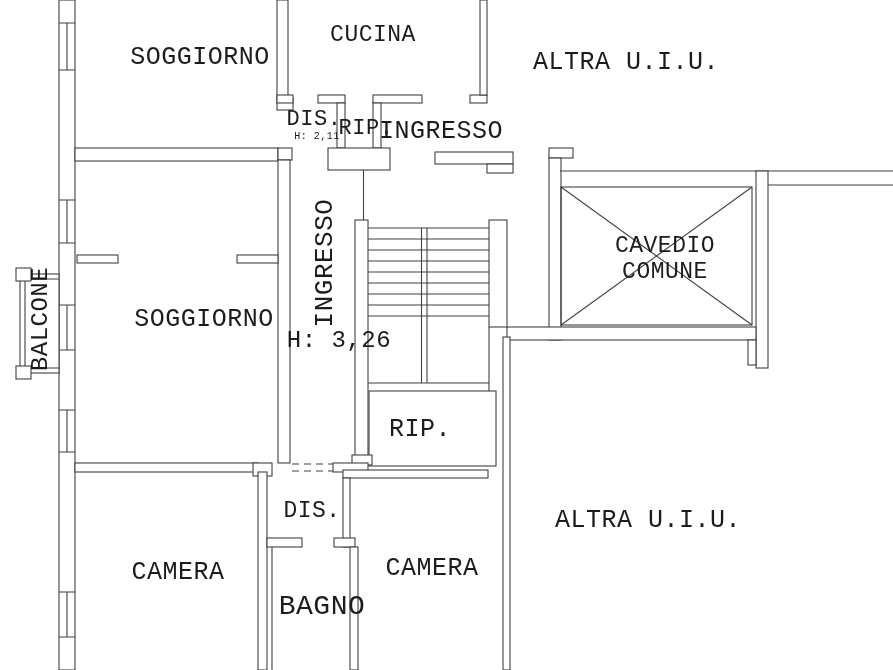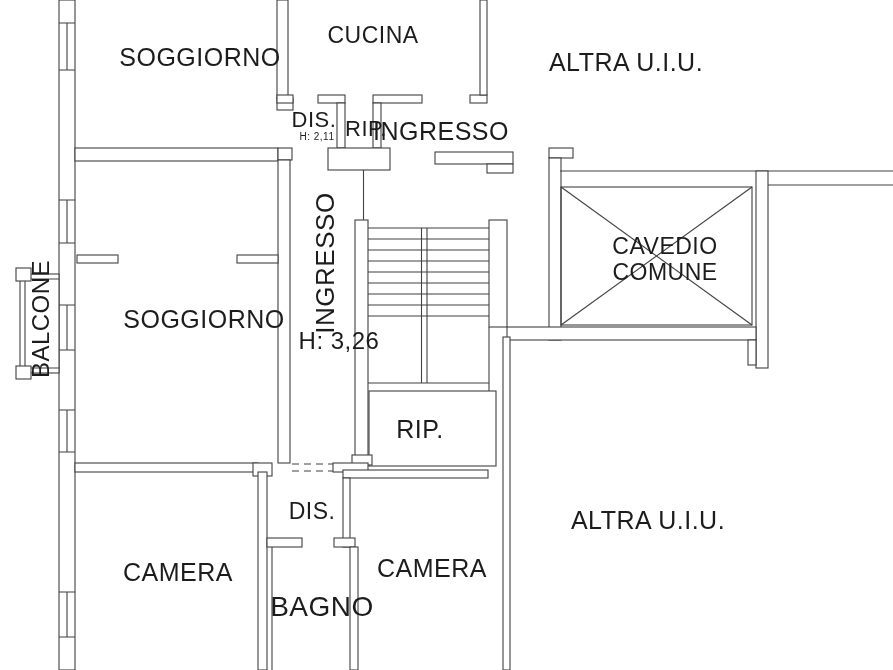--- a/index.html
+++ b/index.html
@@ -1,18 +1,18 @@
 <!DOCTYPE html>
 <html><head>
 <meta charset="utf-8">
 <style>
   html,body{margin:0;padding:0;background:#ffffff;}
   #stage{
     position:relative;width:893px;height:670px;background:#ffffff;overflow:hidden;
-    font-family:Liberation Sans, sans-serif;
+    font-family:Liberation Mono, monospace;
   }
   #plan-svg{position:absolute;left:0;top:0;}
   .room-label{
     position:absolute;transform:translate(-50%,-50%);
     white-space:nowrap;color:#1c1c1c;letter-spacing:.5px;line-height:1;
   }
   .room-label.vert{transform:translate(-50%,-50%) rotate(-90deg);}
   .wall{fill:#ffffff;stroke:#414141;stroke-width:1.1;}
   .ln{stroke:#414141;stroke-width:1.1;fill:none;}
   .dash{stroke:#414141;stroke-width:1.1;fill:none;stroke-dasharray:7 5;}

